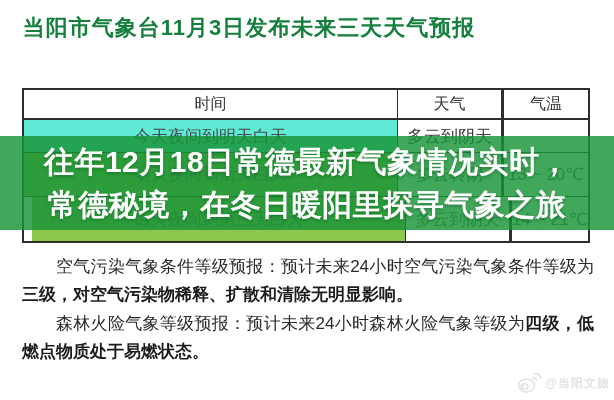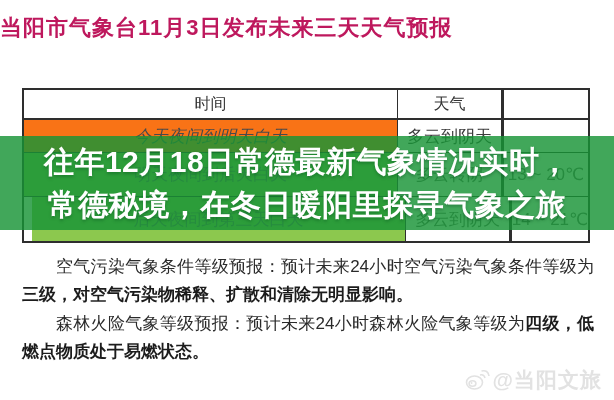--- a/index.html
+++ b/index.html
@@ -7,22 +7,22 @@
   body {
     position: relative;
     width: 614px; height: 400px;
     background: #ffffff;
     font-family: "Liberation Sans", "DejaVu Sans", sans-serif;
     overflow: hidden;
     color: #222;
   }
   .page-title {
     position: absolute; top: 13px; left: 0; width: 498px;
-    text-align: left;
-    font-size: 22px; font-weight: bold; color: #be185d;
+    text-align: center;
+    font-size: 22px; font-weight: bold; color: #15803d;
     letter-spacing: 1px;
   }
   
   .wx-table {
     position: absolute; left: 22px; top: 88px; width: 568px; height: 155px;
     border: 2px solid #2e2e2e;
     display: flex; flex-direction: column;
     background: #fff;
   }
   .tr { display: flex; width: 100%; }
@@ -31,21 +31,21 @@
   .tr.r2     { height: 44px; border-bottom: 1px solid #2e2e2e; }
   .tr.r3     { height: 44px; padding-left: 8px; }
   .td {
     display: flex; align-items: center; justify-content: center;
     font-size: 17px; color: #3c3c3c; overflow: hidden; white-space: nowrap;
   }
   .td.c-time    { width: 374px; border-right: 1.5px solid #2e2e2e; }
   .td.c-weather { width: 106px; border-right: 3px solid #2e2e2e; }
   .td.c-temp    { flex: 1; }
   .head .td { font-size: 16px; color: #333; }
-  .r1 .c-time { background: #f97316; color: #4a4a4a; font-style: italic; }
+  .r1 .c-time { background: #5eead4; color: #4a4a4a; }
   .r2 .c-time, .r3 .c-time { background: #8cc84e; color: #5a7a3a; font-family: Liberation Serif, serif; }
   .r2 .td, .r3 .td { color: #666; }
   
   .banner {
     position: absolute; left: 0; top: 136px; width: 614px; height: 94px;
     background: rgba(23, 148, 54, 0.82);
     display: flex; flex-direction: column; justify-content: center;
     text-align: center;
     z-index: 5;
   }
@@ -58,36 +58,37 @@
   
   .notes {
     position: absolute; left: 22px; top: 253px; width: 572px;
     font-size: 17px; line-height: 28px; color: #2a2a2a;
     text-align: justify;
   }
   .notes p { text-indent: 2em; margin-bottom: 1px; }
   .notes .em { font-weight: bold; color: #1c1c1c; }
   
   .watermark {
-    position: absolute; right: 12px; bottom: 6px;
+    position: absolute; right: 4px; bottom: 6px;
     display: flex; align-items: center; gap: 3px;
-    color: #e2e2e2; font-size: 21px; font-weight: bold;
+    color: #e2e2e2; font-size: 12px; font-weight: bold;
     letter-spacing: 1px;
   }
   .watermark svg { display: block; }
 </style>
 </head>
 <body>
 
 <div class="page-title">当阳市气象台11月3日发布未来三天天气预报</div>
 
 <div class="wx-table">
   <div class="tr head">
     <div class="td c-time">时间</div>
     <div class="td c-weather">天气</div>
+    <div class="td c-temp">气温</div>
   </div>
   <div class="tr r1">
     <div class="td c-time">今天夜间到明天白天</div>
     <div class="td c-weather">多云到阴天</div>
   </div>
   <div class="tr r2">
     <div class="td c-time">明天夜间到后天白天</div>
     <div class="td c-weather">多云转阴</div>
     <div class="td c-temp">13 ~ 20℃</div>
   </div>

